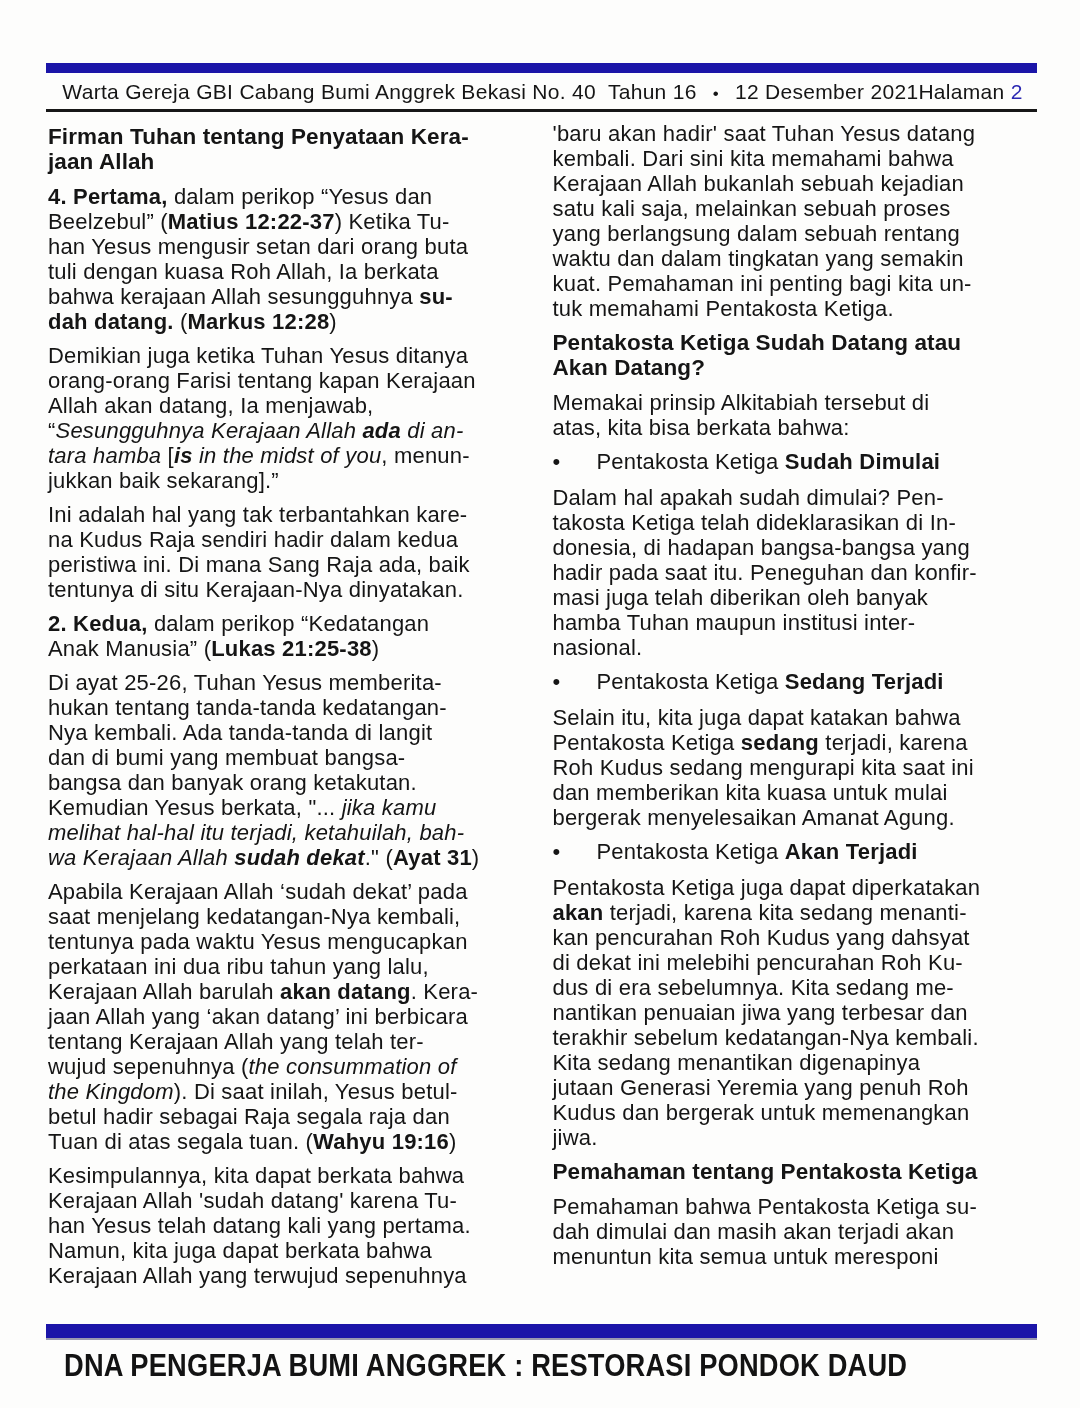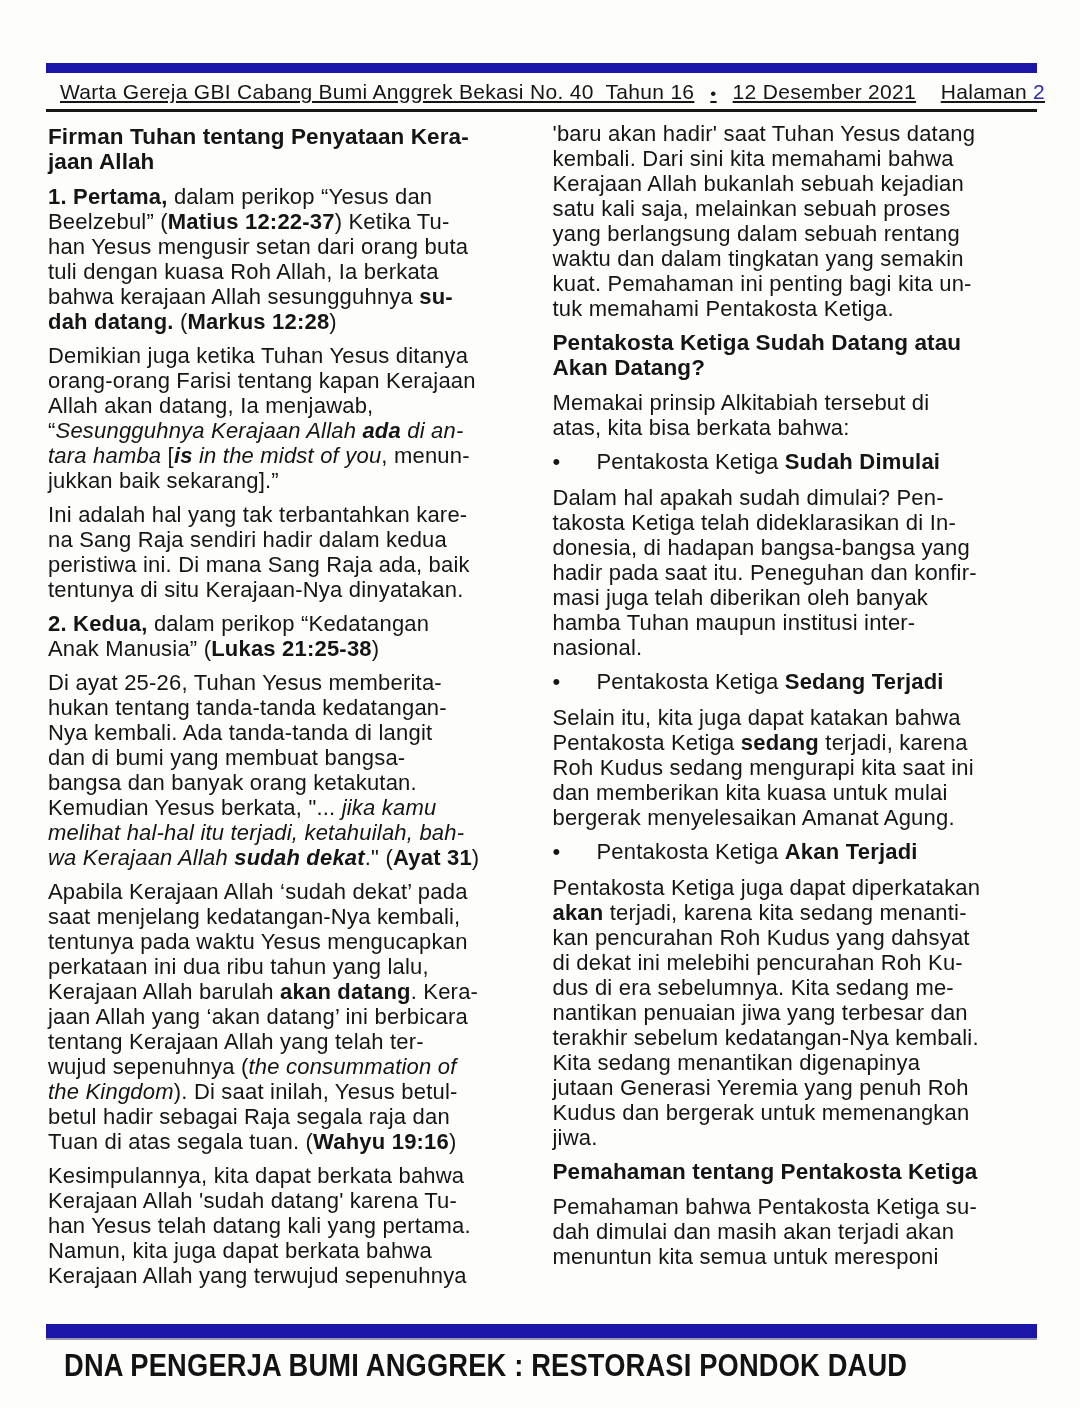--- a/index.html
+++ b/index.html
@@ -10,23 +10,23 @@
     font-family:"Liberation Sans",sans-serif;
     color:#151515;
     overflow:hidden;
     margin:0 auto;
   }
   .top-bar{
     position:absolute;left:46px;top:63px;width:991px;height:10px;
     background:var(--accent,#1b15a8);
   }
   .header-row{
-    position:absolute;left:60px;top:80px;width:985px;
-    display:flex;justify-content:space-between;align-items:baseline;
-    font-size:21px;letter-spacing:.3px;white-space:pre;text-decoration:underline;
+    position:absolute;left:50px;top:80px;width:985px;
+    display:flex;justify-content:center;align-items:baseline;
+    font-size:21px;letter-spacing:.3px;white-space:pre;
   }
   .header-left .sep{margin:0 16px;font-size:17px;}
   .page-num{color:var(--pagenum,#2b28b2);}
   .header-rule{
     position:absolute;left:46px;top:109px;width:991px;height:3px;background:#171717;
   }
   .content{
     position:absolute;left:48px;top:121px;width:989px;
     display:flex;gap:20px;
   }
@@ -71,38 +71,38 @@
 
   <div class="header-rule"></div>
 
   <div class="content">
     <div class="col" id="col-left">
         <div class="block heading">
           <div class="line"><span>Firman Tuhan tentang Penyataan Kera-</span></div>
           <div class="line"><span>jaan Allah</span></div>
         </div>
         <div class="block para">
-          <div class="line"><span class="b">1. Pertama,</span><span> dalam perikop “Yesus dan</span></div>
+          <div class="line"><span class="b">4. Pertama,</span><span> dalam perikop “Yesus dan</span></div>
           <div class="line"><span>Beelzebul” (</span><span class="b">Matius 12:22-37</span><span>) Ketika Tu-</span></div>
           <div class="line"><span>han Yesus mengusir setan dari orang buta</span></div>
           <div class="line"><span>tuli dengan kuasa Roh Allah, Ia berkata</span></div>
           <div class="line"><span>bahwa kerajaan Allah sesungguhnya </span><span class="b">su-</span></div>
           <div class="line"><span class="b">dah datang.</span><span> (</span><span class="b">Markus 12:28</span><span>)</span></div>
         </div>
         <div class="block para">
           <div class="line"><span>Demikian juga ketika Tuhan Yesus ditanya</span></div>
           <div class="line"><span>orang-orang Farisi tentang kapan Kerajaan</span></div>
           <div class="line"><span>Allah akan datang, Ia menjawab,</span></div>
           <div class="line"><span>“</span><span class="i">Sesungguhnya Kerajaan Allah </span><span class="bi">ada</span><span class="i"> di an-</span></div>
           <div class="line"><span class="i">tara hamba </span><span>[</span><span class="bi">is</span><span class="i"> in the midst of you</span><span>, menun-</span></div>
           <div class="line"><span>jukkan baik sekarang].”</span></div>
         </div>
         <div class="block para">
           <div class="line"><span>Ini adalah hal yang tak terbantahkan kare-</span></div>
-          <div class="line"><span>na Sang Raja sendiri hadir dalam kedua</span></div>
+          <div class="line"><span>na Kudus Raja sendiri hadir dalam kedua</span></div>
           <div class="line"><span>peristiwa ini. Di mana Sang Raja ada, baik</span></div>
           <div class="line"><span>tentunya di situ Kerajaan-Nya dinyatakan.</span></div>
         </div>
         <div class="block para">
           <div class="line"><span class="b">2. Kedua,</span><span> dalam perikop “Kedatangan</span></div>
           <div class="line"><span>Anak Manusia” (</span><span class="b">Lukas 21:25-38</span><span>)</span></div>
         </div>
         <div class="block para">
           <div class="line"><span>Di ayat 25-26, Tuhan Yesus memberita-</span></div>
           <div class="line"><span>hukan tentang tanda-tanda kedatangan-</span></div>

